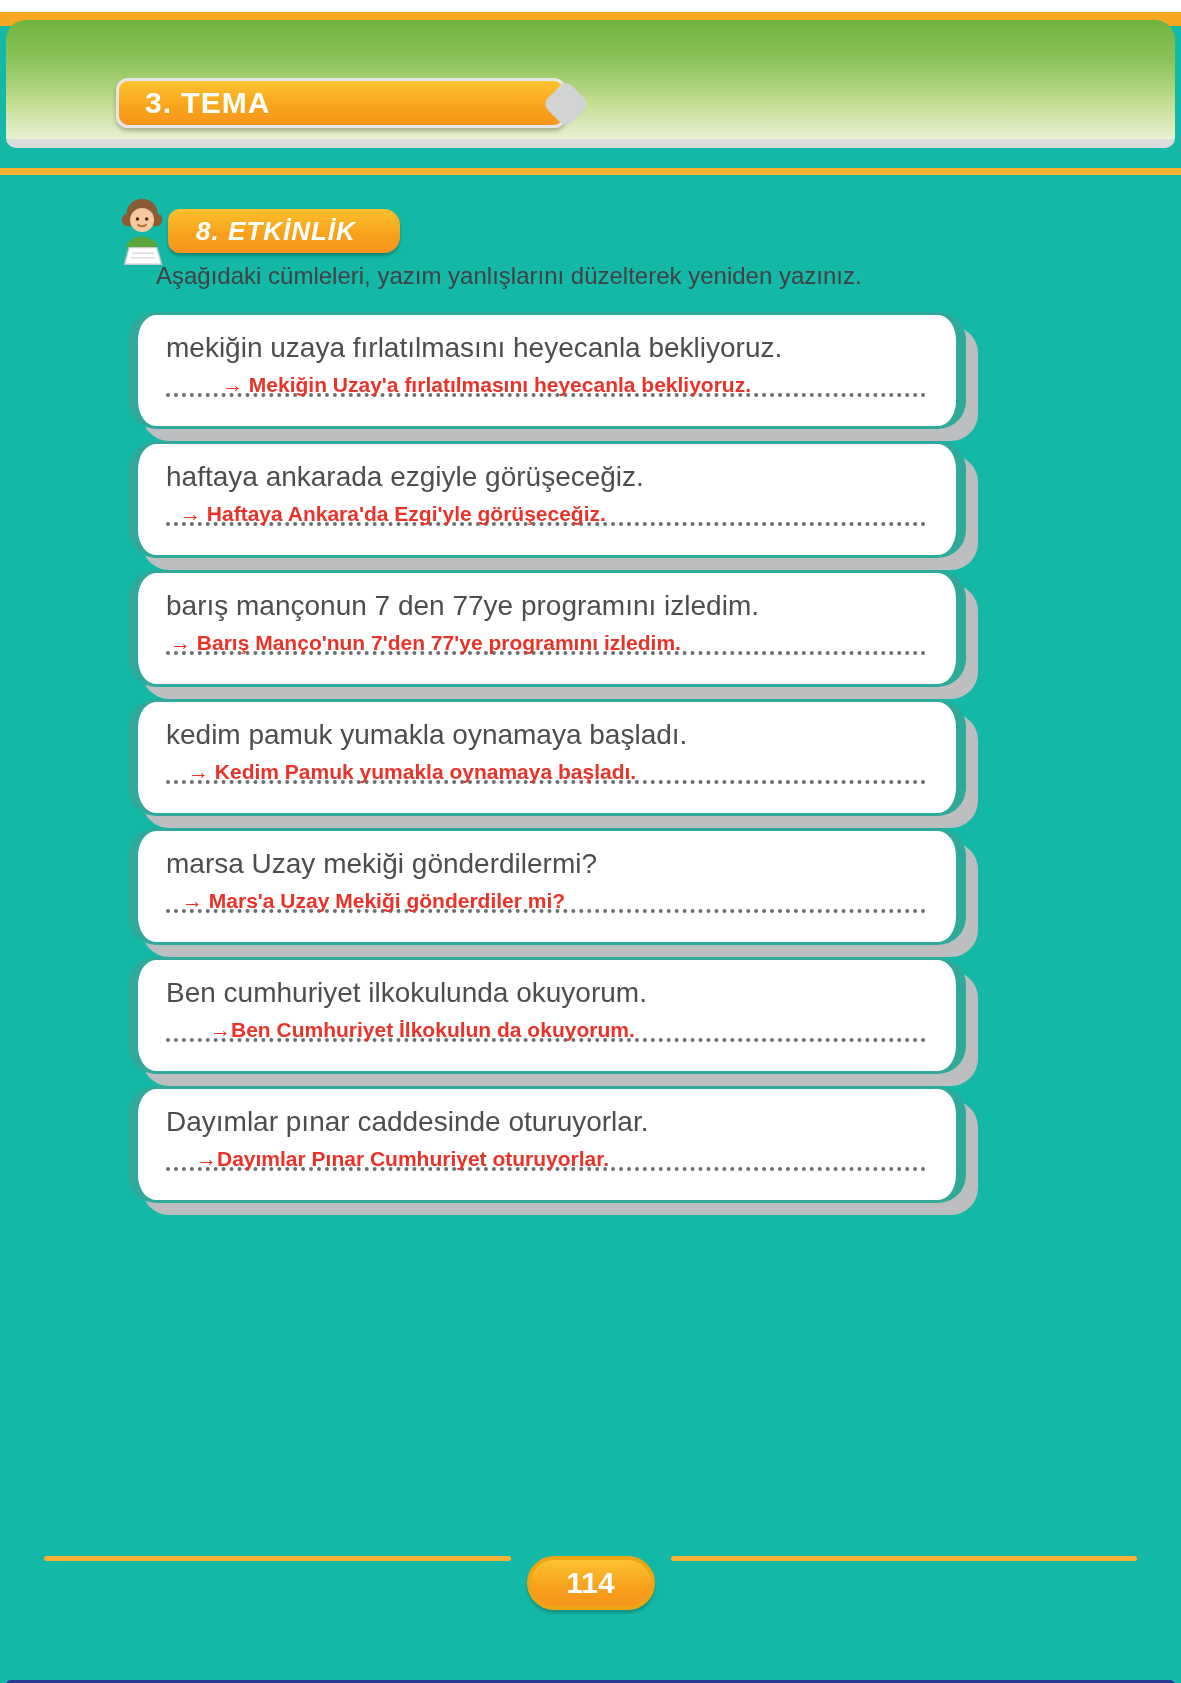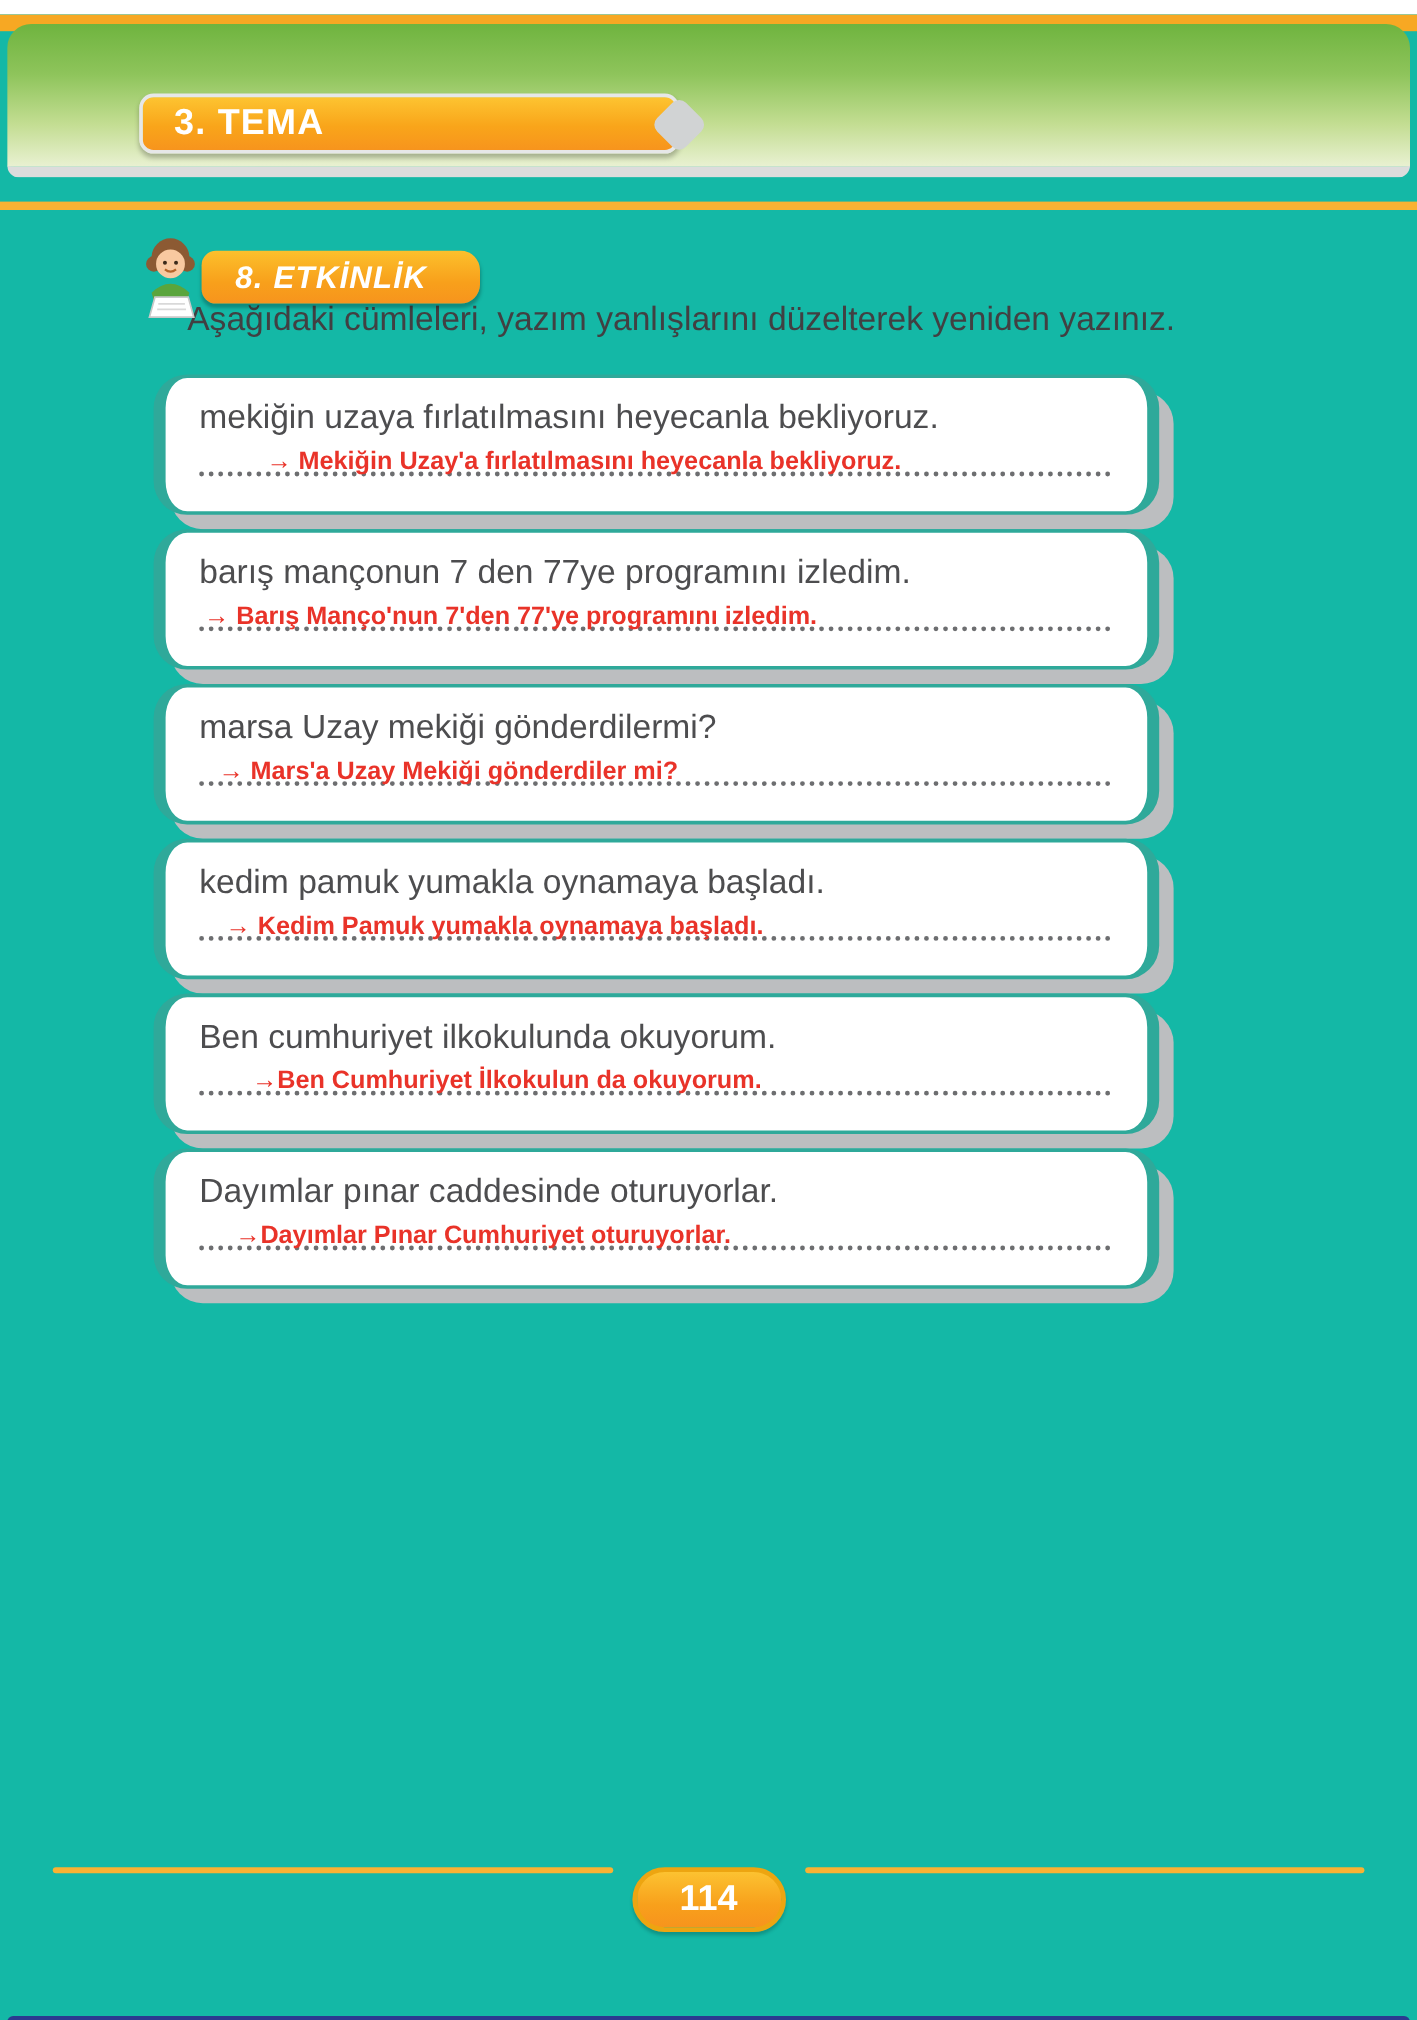--- a/index.html
+++ b/index.html
@@ -48,22 +48,22 @@
   .activity-icon { width:78px; height:74px; flex:0 0 auto; z-index:3; }
   .activity-badge {
     margin-left:-14px; height:44px;
     background:linear-gradient(180deg,#fcc02c 0%,#f8a01b 60%,#f7941d 100%);
     border-radius:12px 16px 16px 12px;
     display:flex; align-items:center; padding:0 44px 0 28px;
     color:#ffffff; font-weight:bold; font-size:26px; letter-spacing:1px;
     box-shadow:0 3px 3px rgba(0,0,0,0.25);
   }
   .instruction {
-    position:absolute; top:238px; left:156px;
-    font-size:28px; color:#414042;
+    position:absolute; top:250px; left:156px;
+    font-size:24px; color:#414042;
   }
 
   
   .cards {
     position:absolute; top:300px; left:128px; width:838px;
     display:flex; flex-direction:column; gap:12px;
   }
   .card {
     position:relative; background:#ffffff; min-height:117px;
     border:3px solid #2fa99a; border-left-width:10px; border-right-width:10px;
@@ -135,36 +135,41 @@
   <p class="instruction">Aşağıdaki cümleleri, yazım yanlışlarını düzelterek yeniden yazınız.</p>
 
   <div class="cards">
 
     <div class="card">
       <p class="sentence">mekiğin uzaya fırlatılmasını heyecanla bekliyoruz.</p>
       <span class="correction" style="margin-left:56px">→ Mekiğin Uzay'a fırlatılmasını heyecanla bekliyoruz.</span>
       <div class="dotline"></div>
     </div>
 
+    <div class="card">
+      <p class="sentence">haftaya ankarada ezgiyle görüşeceğiz.</p>
+      <span class="correction" style="margin-left:14px">→ Haftaya Ankara'da Ezgi'yle görüşeceğiz.</span>
+      <div class="dotline"></div>
+    </div>
 
     <div class="card">
       <p class="sentence">barış mançonun 7 den 77ye programını izledim.</p>
       <span class="correction" style="margin-left:4px">→ Barış Manço'nun 7'den 77'ye programını izledim.</span>
       <div class="dotline"></div>
     </div>
 
     <div class="card">
-      <p class="sentence">marsa Uzay mekiği gönderdilermi?</p>
-      <span class="correction" style="margin-left:16px">→ Mars'a Uzay Mekiği gönderdiler mi?</span>
+      <p class="sentence">kedim pamuk yumakla oynamaya başladı.</p>
+      <span class="correction" style="margin-left:22px">→ Kedim Pamuk yumakla oynamaya başladı.</span>
       <div class="dotline"></div>
     </div>
 
     <div class="card">
-      <p class="sentence">kedim pamuk yumakla oynamaya başladı.</p>
-      <span class="correction" style="margin-left:22px">→ Kedim Pamuk yumakla oynamaya başladı.</span>
+      <p class="sentence">marsa Uzay mekiği gönderdilermi?</p>
+      <span class="correction" style="margin-left:16px">→ Mars'a Uzay Mekiği gönderdiler mi?</span>
       <div class="dotline"></div>
     </div>
 
 
     <div class="card">
       <p class="sentence">Ben cumhuriyet ilkokulunda okuyorum.</p>
       <span class="correction" style="margin-left:44px">→Ben Cumhuriyet İlkokulun da okuyorum.</span>
       <div class="dotline"></div>
     </div>
 

